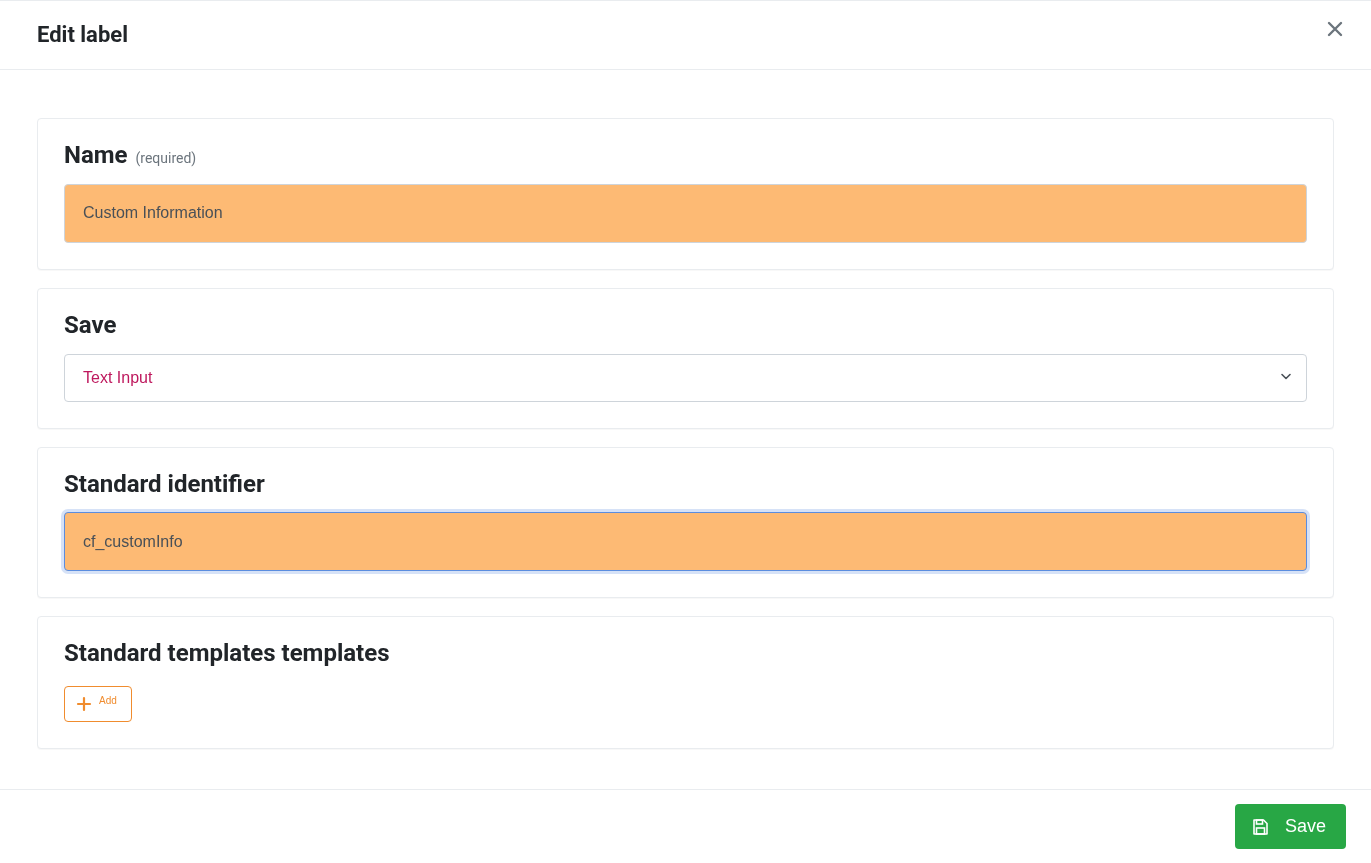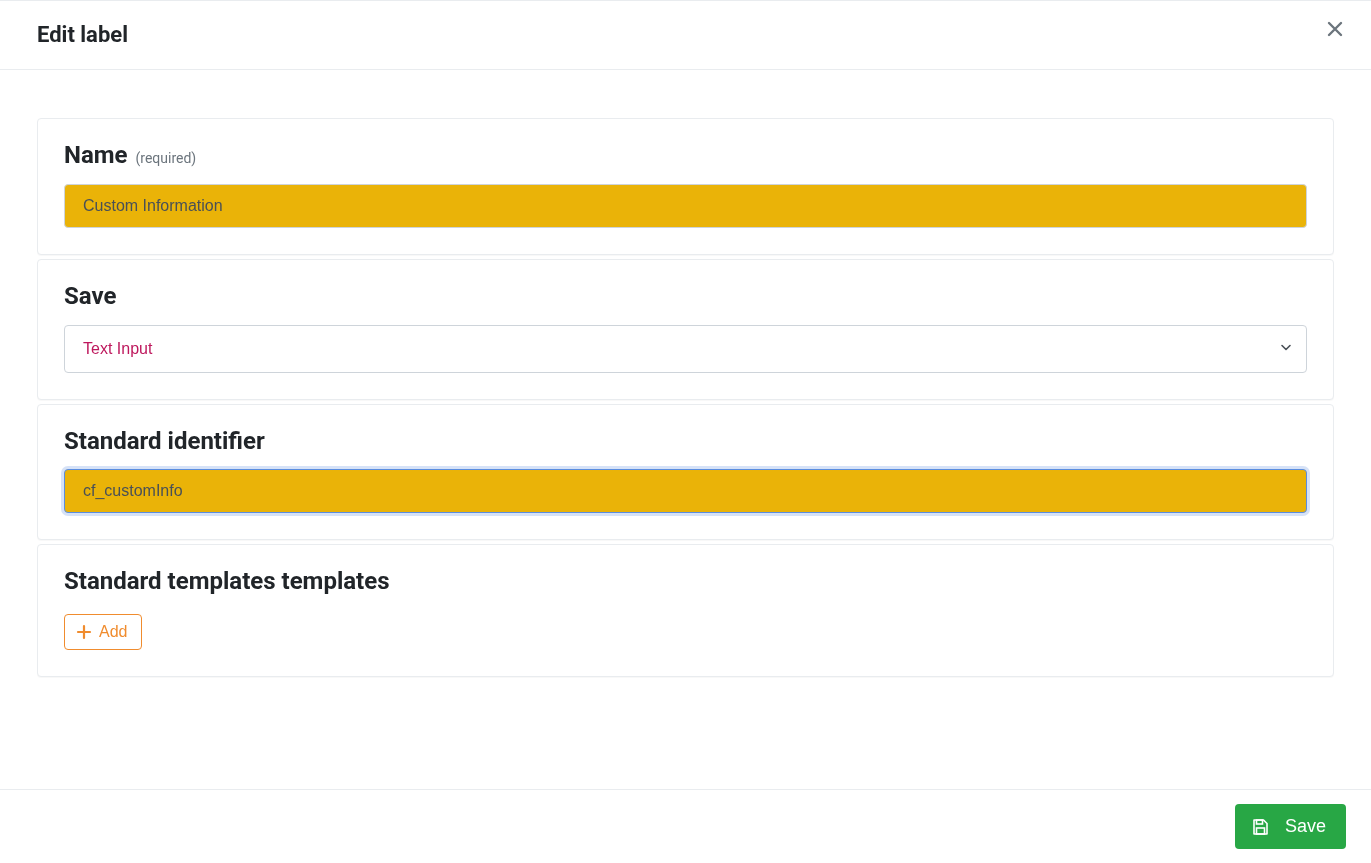--- a/index.html
+++ b/index.html
@@ -40,45 +40,45 @@
 
   .modal-body {
     padding: 48px 37px 20px 37px;
   }
 
   .card {
     border: 1px solid #e9ecef;
     border-radius: 4px;
     background: #ffffff;
     padding: 22px 26px 26px 26px;
-    margin-bottom: 4px;
+    margin-bottom: 18px;
     box-shadow: 0 1px 1px rgba(0,0,0,0.03);
   }
 
   .card-heading {
     font-size: 24px;
     font-weight: 700;
     color: #212529;
     margin: 0 0 14px 0;
     line-height: 1.2;
   }
   .heading-suffix {
     font-size: 14px;
     font-weight: 400;
     color: #6c757d;
     margin-left: 2px;
   }
 
   .form-control {
     width: 100%;
-    height: 44px;
+    height: 59px;
     padding: 0 18px;
     font-size: 16px;
     color: #495057;
-    background: #eab308;
+    background: #fdba74;
     border: 1px solid #ced4da;
     border-radius: 4px;
     outline: none;
   }
   .form-control.focused {
     border-color: #5b8ddf;
     box-shadow: 0 0 0 3px rgba(91,141,223,0.25);
   }
 
   .form-select {
@@ -106,21 +106,21 @@
     color: #495057;
   }
 
   .btn-outline-add {
     display: inline-flex;
     align-items: flex-start;
     gap: 6px;
     border: 1px solid #f08c2e;
     background: #ffffff;
     color: #f08c2e;
-    font-size: 16px;
+    font-size: 10px;
     padding: 8px 14px 8px 10px;
     border-radius: 4px;
     cursor: pointer;
     margin-top: 4px;
   }
   .btn-outline-add svg { display: block; }
 
   .modal-footer {
     position: absolute;
     left: 0;

